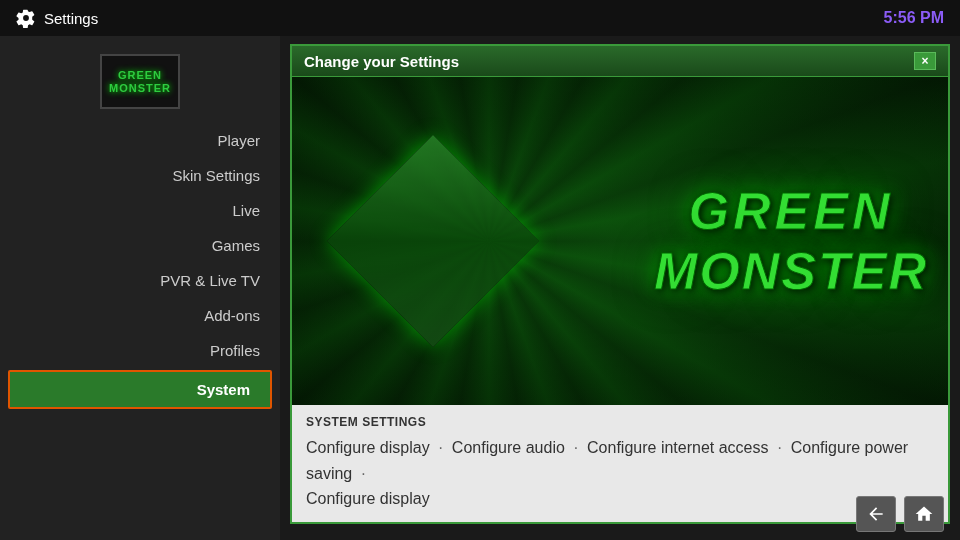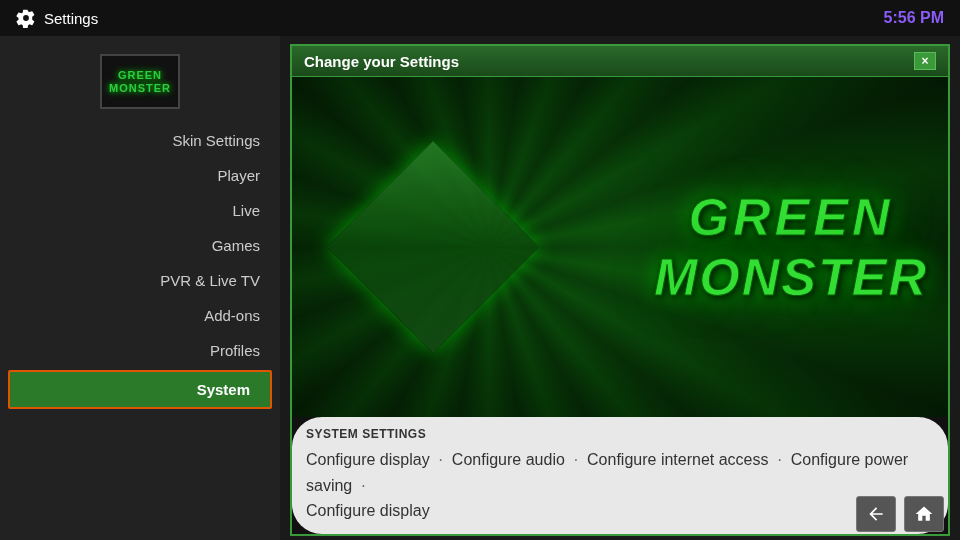--- a/index.html
+++ b/index.html
@@ -100,21 +100,21 @@
       left: 280px;
       right: 0;
       bottom: 0;
       background: #1a1a1a;
       display: flex;
       flex-direction: column;
     }
 
     
     .dialog {
-      margin: 8px 10px 4px 10px;
+      margin: 8px 10px 16px 10px;
       border: 2px solid #3a9a3a;
       background: #111;
       flex: 1;
       display: flex;
       flex-direction: column;
     }
 
     .dialog-title-bar {
       background: linear-gradient(180deg, #2a6a2a 0%, #1a4a1a 100%);
       display: flex;
@@ -209,21 +209,20 @@
       transform: translateY(-50%) rotate(45deg);
       box-shadow: 0 0 20px #00aa00;
       opacity: 0.8;
     }
 
     
     .info-section {
       background: #e8e8e8;
       padding: 10px 14px;
       min-height: 90px;
-      border-radius: 30px;
     }
     .info-section-title {
       font-size: 12px;
       font-weight: bold;
       color: #333;
       margin-bottom: 6px;
       letter-spacing: 0.5px;
     }
     .info-links {
       font-size: 16px;
@@ -278,22 +277,22 @@
 <div class="sidebar">
   <div class="sidebar-logo">
     <div class="logo-box">
       <div class="logo-text-green">
         <span>GREEN</span><br>
         <span>MONSTER</span>
       </div>
     </div>
   </div>
 
+  <div class="sidebar-item">Player</div>
   <div class="sidebar-item">Skin Settings</div>
-  <div class="sidebar-item">Player</div>
   <div class="sidebar-item">Live</div>
   <div class="sidebar-item">Games</div>
   <div class="sidebar-item">PVR &amp; Live TV</div>
   <div class="sidebar-item">Add-ons</div>
   <div class="sidebar-item">Profiles</div>
   <div class="sidebar-item active">System</div>
 </div>
 
 <div class="main">
   <div class="dialog">

